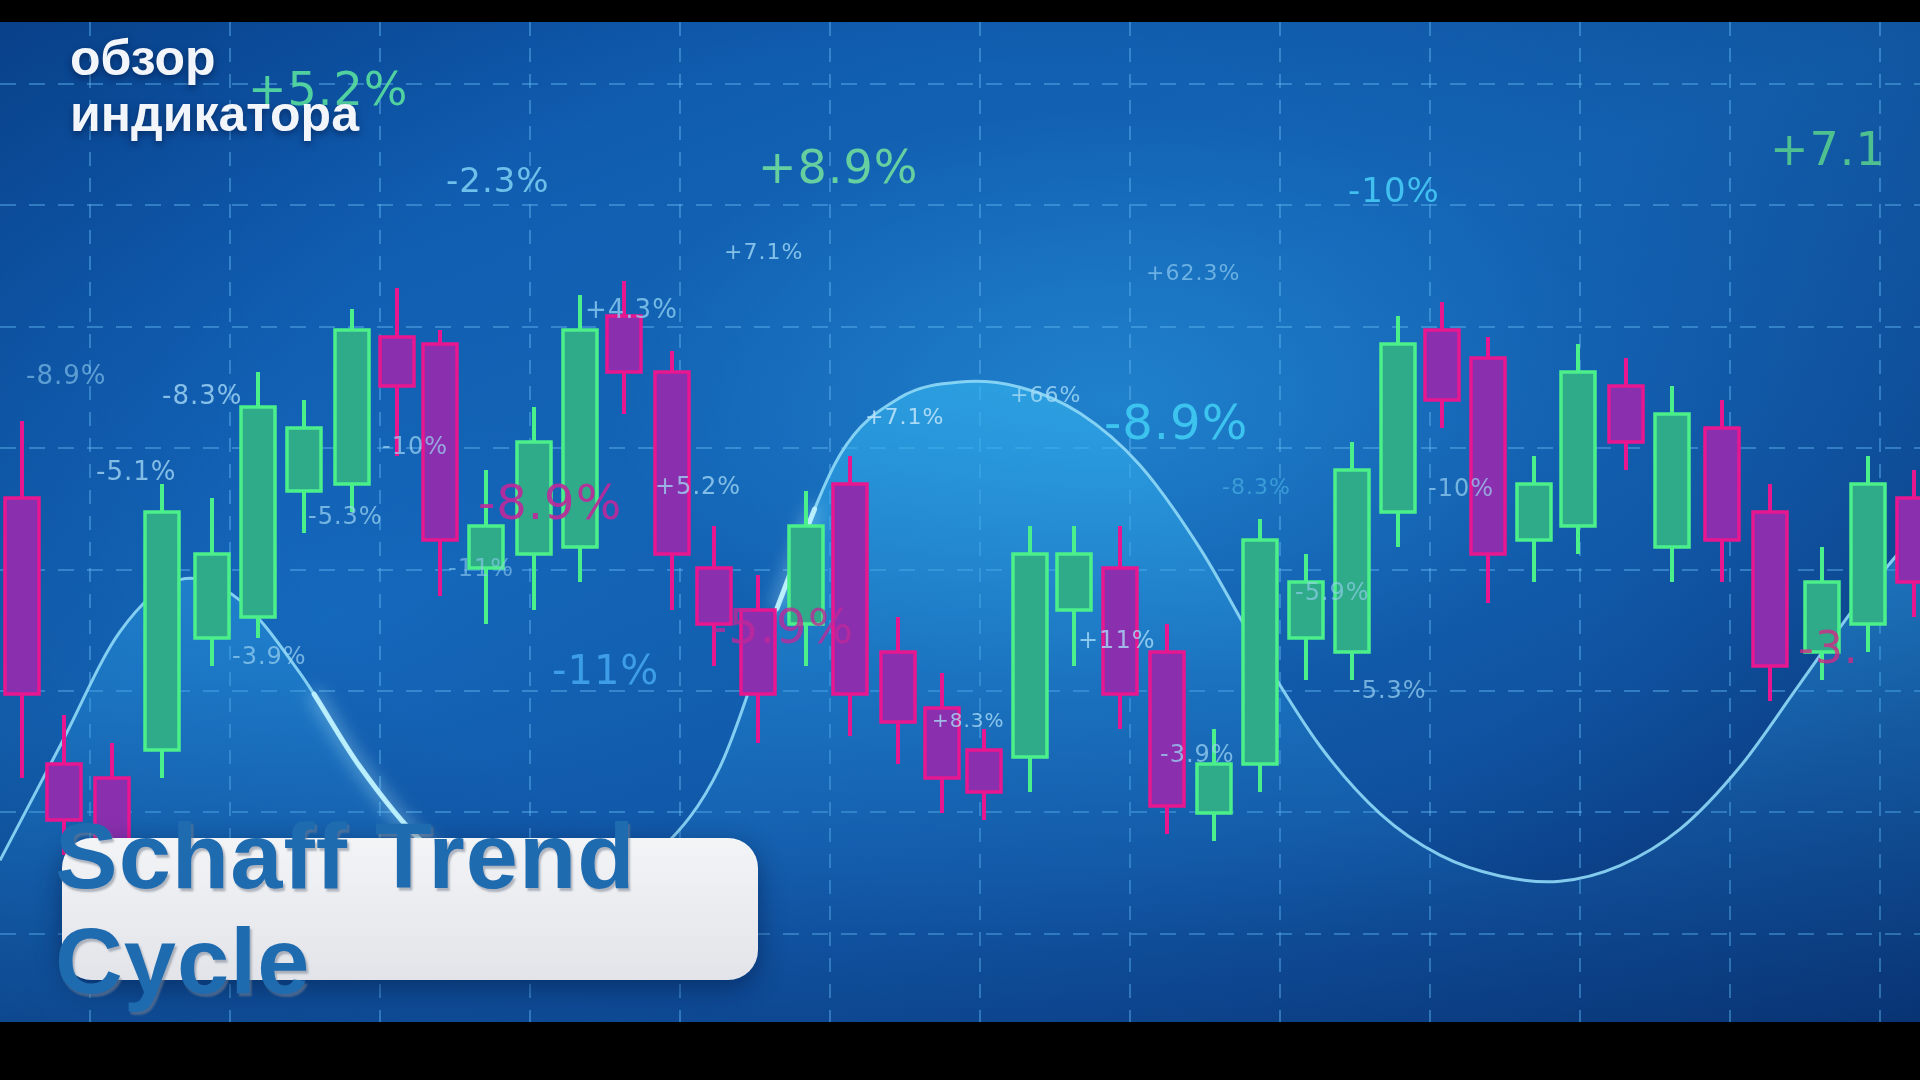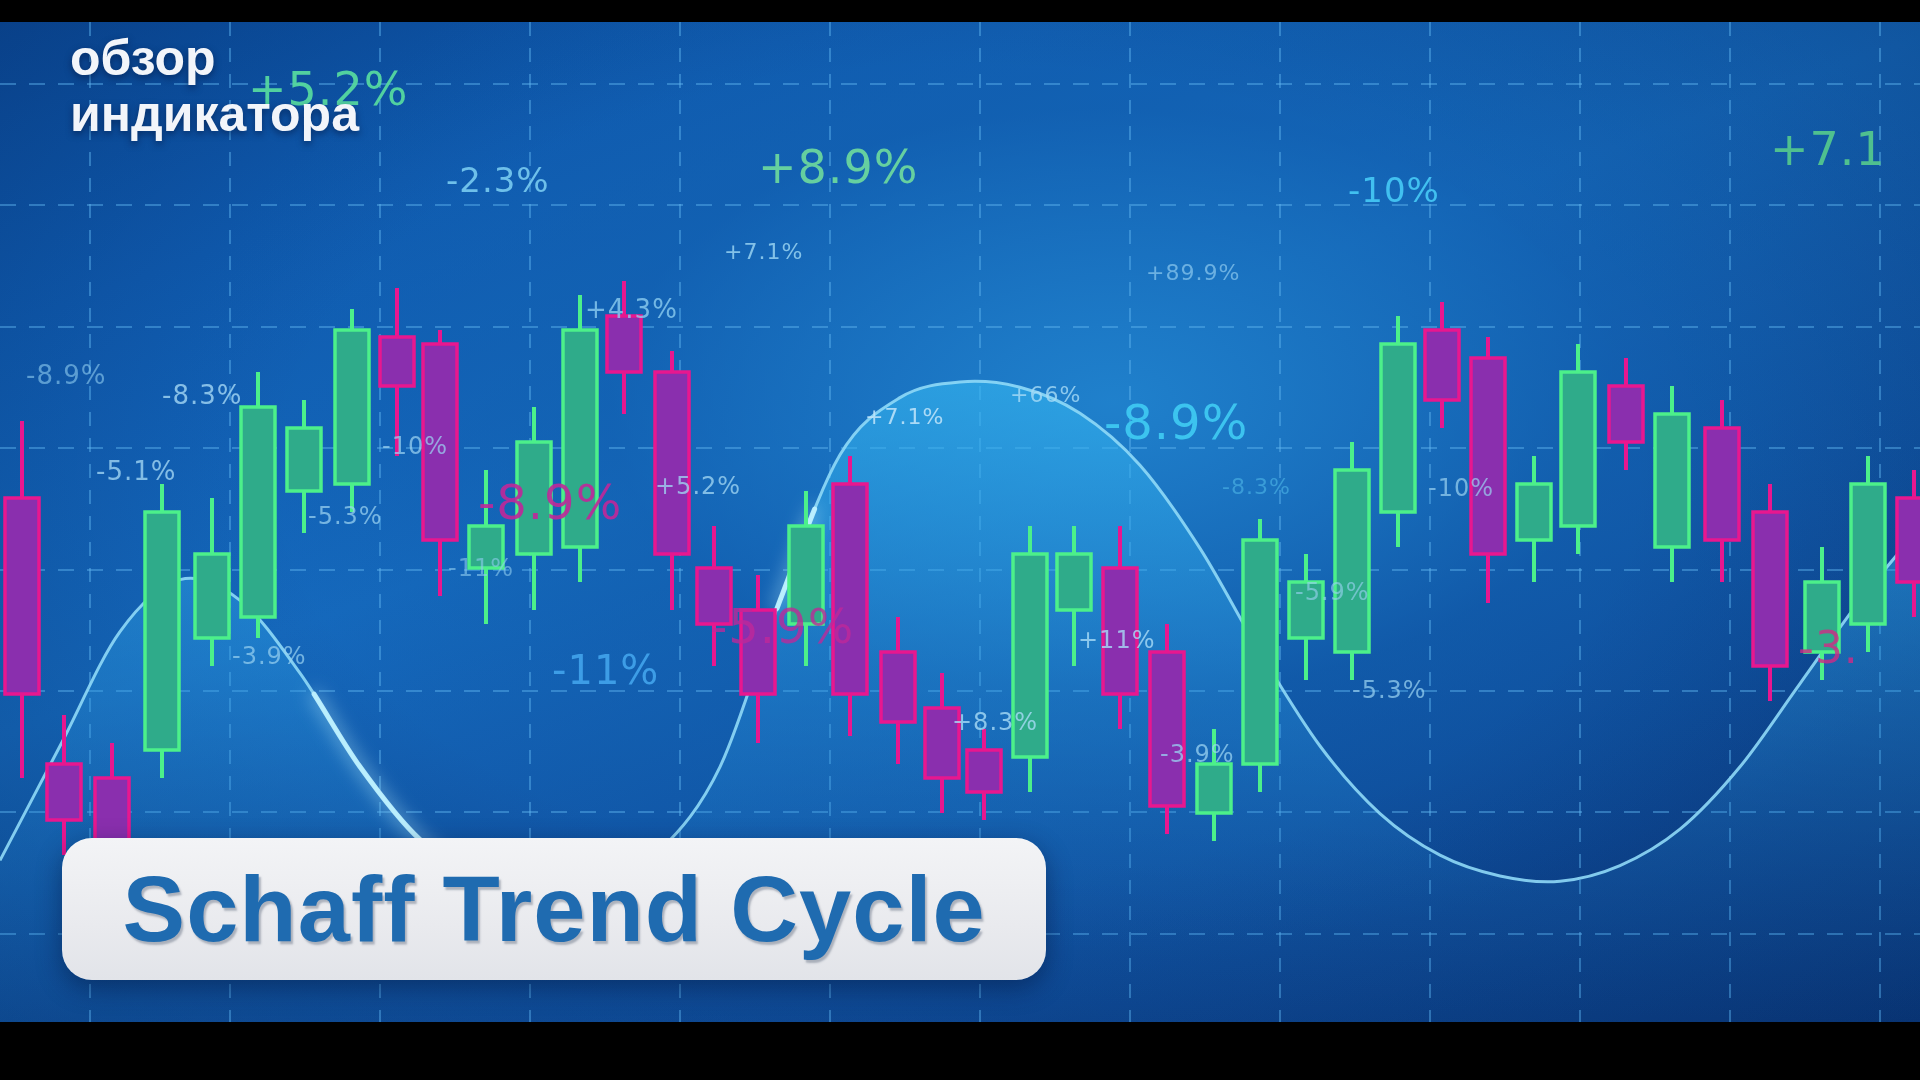--- a/index.html
+++ b/index.html
@@ -33,21 +33,21 @@
 
   
   #header{position:absolute;left:70px;top:30px;z-index:40;}
   #header .line{
     color:#f2f5fa;font-size:50px;line-height:56px;font-weight:700;
     font-family:"Liberation Sans","DejaVu Sans",sans-serif;
     text-shadow:0 3px 7px rgba(0,20,60,.55);
   }
 
   
-  #banner{position:absolute;left:62px;top:838px;width:984px;height:142px;
+  #banner{position:absolute;left:62px;top:838px;width:696px;height:142px;
     background:linear-gradient(180deg,#f3f4f6 0%,#e9eaee 62%,#e2e4e9 100%);
     border-radius:30px;z-index:50;
     box-shadow:0 8px 26px rgba(0,15,50,.45);
     display:flex;align-items:center;justify-content:center;}
   #banner .ttl{
     font-family:"Liberation Sans Narrow","Liberation Sans",sans-serif;
     font-weight:700;font-size:92px;letter-spacing:1px;color:#1f6bb0;
     text-shadow:2px 3px 2px rgba(120,130,145,.55);
     transform:scaleX(1.02);
   }
@@ -201,42 +201,42 @@
         </g>
     </svg>
 
     <div class="labels" id="label-layer">
         <div class="pct" style="left: 248px; top: 40px; font-size: 46px; color: rgb(85, 216, 160); opacity: 0.95;">+5.2%</div>
         <div class="pct" style="left: 446px; top: 138px; font-size: 34px; color: rgb(127, 210, 245); opacity: 0.85;">-2.3%</div>
         <div class="pct" style="left: 758px; top: 118px; font-size: 46px; color: rgb(111, 220, 158); opacity: 0.9;">+8.9%</div>
         <div class="pct" style="left: 1770px; top: 100px; font-size: 46px; color: rgb(85, 201, 142); opacity: 0.92;">+7.1</div>
         <div class="pct" style="left: 1348px; top: 148px; font-size: 34px; color: rgb(69, 200, 245); opacity: 0.92;">-10%</div>
         <div class="pct" style="left: 724px; top: 217px; font-size: 22px; color: rgb(159, 217, 245); opacity: 0.8;">+7.1%</div>
-        <div class="pct" style="left: 1146px; top: 238px; font-size: 22px; color: rgb(142, 203, 240); opacity: 0.7;">+89.9%</div>
+        <div class="pct" style="left: 1146px; top: 238px; font-size: 22px; color: rgb(142, 203, 240); opacity: 0.7;">+62.3%</div>
         <div class="pct" style="left: 585px; top: 272px; font-size: 26px; color: rgb(143, 208, 242); opacity: 0.78;">+4.3%</div>
         <div class="pct" style="left: 26px; top: 338px; font-size: 26px; color: rgb(143, 205, 240); opacity: 0.6;">-8.9%</div>
         <div class="pct" style="left: 162px; top: 358px; font-size: 26px; color: rgb(164, 216, 245); opacity: 0.8;">-8.3%</div>
         <div class="pct" style="left: 1010px; top: 360px; font-size: 22px; color: rgb(168, 220, 247); opacity: 0.8;">+66%</div>
         <div class="pct" style="left: 1104px; top: 372px; font-size: 48px; color: rgb(62, 200, 242); opacity: 0.95;">-8.9%</div>
         <div class="pct" style="left: 865px; top: 382px; font-size: 22px; color: rgb(194, 230, 251); opacity: 0.85;">+7.1%</div>
         <div class="pct" style="left: 382px; top: 410px; font-size: 24px; color: rgb(156, 212, 242); opacity: 0.72;">-10%</div>
         <div class="pct" style="left: 96px; top: 434px; font-size: 26px; color: rgb(164, 216, 245); opacity: 0.78;">-5.1%</div>
         <div class="pct" style="left: 308px; top: 480px; font-size: 24px; color: rgb(156, 212, 242); opacity: 0.72;">-5.3%</div>
         <div class="pct" style="left: 478px; top: 452px; font-size: 48px; color: rgb(192, 40, 154); opacity: 0.9;">-8.9%</div>
         <div class="pct" style="left: 655px; top: 450px; font-size: 24px; color: rgb(160, 214, 243); opacity: 0.78;">+5.2%</div>
         <div class="pct" style="left: 1222px; top: 452px; font-size: 22px; color: rgb(79, 184, 232); opacity: 0.6;">-8.3%</div>
         <div class="pct" style="left: 1428px; top: 452px; font-size: 24px; color: rgb(156, 212, 242); opacity: 0.7;">-10%</div>
         <div class="pct" style="left: 448px; top: 532px; font-size: 24px; color: rgb(143, 205, 240); opacity: 0.6;">-11%</div>
         <div class="pct" style="left: 710px; top: 576px; font-size: 48px; color: rgb(192, 40, 154); opacity: 0.78;">-5.9%</div>
         <div class="pct" style="left: 1295px; top: 556px; font-size: 24px; color: rgb(154, 211, 242); opacity: 0.62;">-5.9%</div>
         <div class="pct" style="left: 232px; top: 620px; font-size: 24px; color: rgb(154, 211, 242); opacity: 0.7;">-3.9%</div>
         <div class="pct" style="left: 552px; top: 625px; font-size: 40px; color: rgb(69, 168, 240); opacity: 0.85;">-11%</div>
         <div class="pct" style="left: 1078px; top: 604px; font-size: 24px; color: rgb(168, 220, 247); opacity: 0.8;">+11%</div>
         <div class="pct" style="left: 1798px; top: 600px; font-size: 44px; color: rgb(210, 42, 134); opacity: 0.8;">-3.</div>
-        <div class="pct" style="left: 952px; top: 686px; font-size: 24px; color: rgb(168, 220, 247); opacity: 0.8; text-align: right;">+8.3%</div>
+        <div class="pct" style="left: 932px; top: 686px; font-size: 20px; color: rgb(168, 220, 247); opacity: 0.8; text-align: right;">+8.3%</div>
         <div class="pct" style="left: 1352px; top: 654px; font-size: 24px; color: rgb(154, 211, 242); opacity: 0.72;">-5.3%</div>
         <div class="pct" style="left: 1160px; top: 718px; font-size: 24px; color: rgb(154, 211, 242); opacity: 0.75;">-3.9%</div>
       </div>
 
   </div>
 
   <div id="header">
     <div class="line">обзор</div>
     <div class="line">индикатора</div>
   </div>

